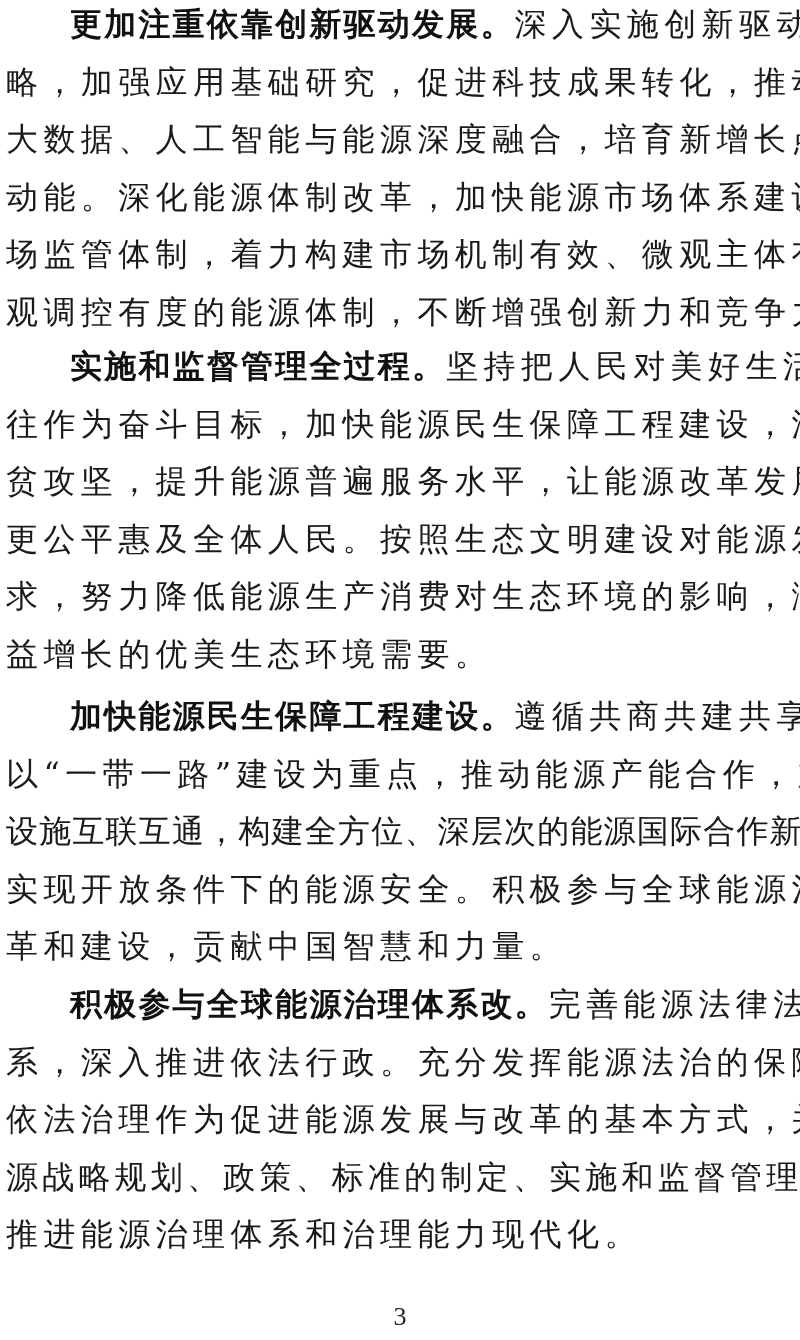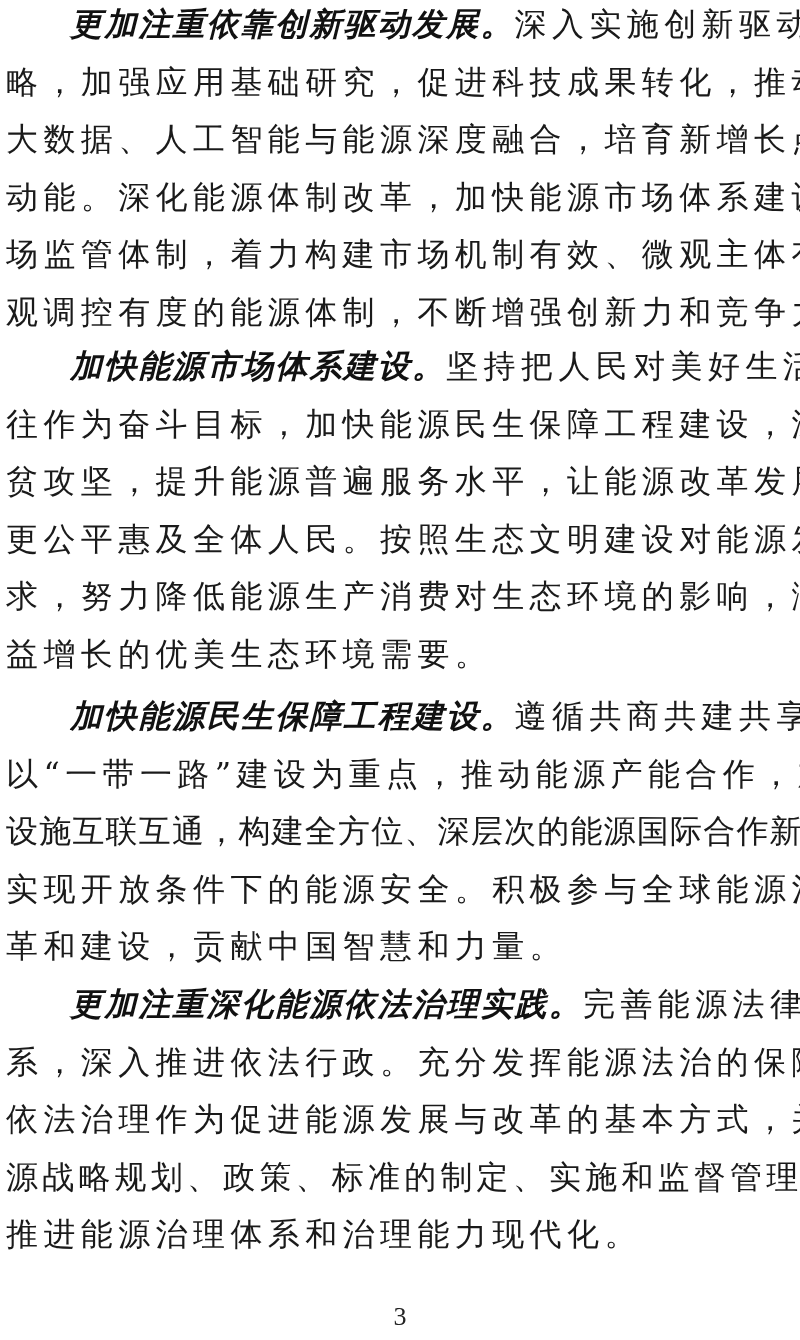--- a/index.html
+++ b/index.html
@@ -33,21 +33,20 @@
       letter-spacing: 5.4px;
       white-space: nowrap;
     }
     .line.first {
       padding-left: 64px;
     }
     .lead {
       font-weight: bold;
       letter-spacing: 2.2px;
       color: #111111;
-      font-style: italic;
     }
     .page-number {
       position: absolute;
       left: 0;
       width: 800px;
       top: 1302px;
       text-align: center;
       font-family: "Liberation Serif", "DejaVu Serif", serif;
       font-size: 26px;
       color: #222222;
@@ -61,38 +60,38 @@
   <div class="para" style="position:absolute; top:-4px; left:0;">
     <span class="line first"><span class="lead">更加注重依靠创新驱动发展。</span><span>深入实施创新驱动发展战</span></span>
     <span class="line">略，加强应用基础研究，促进科技成果转化，推动互联网、</span>
     <span class="line">大数据、人工智能与能源深度融合，培育新增长点、形成新</span>
     <span class="line">动能。深化能源体制改革，加快能源市场体系建设，完善市</span>
     <span class="line">场监管体制，着力构建市场机制有效、微观主体有活力、宏</span>
     <span class="line">观调控有度的能源体制，不断增强创新力和竞争力。</span>
   </div>
 
   <div class="para" style="position:absolute; top:338px; left:0;">
-    <span class="line first"><span class="lead">加快能源市场体系建设。</span><span>坚持把人民对美好生活的向</span></span>
+    <span class="line first"><span class="lead">实施和监督管理全过程。</span><span>坚持把人民对美好生活的向</span></span>
     <span class="line">往作为奋斗目标，加快能源民生保障工程建设，深入开展脱</span>
     <span class="line">贫攻坚，提升能源普遍服务水平，让能源改革发展成果更多</span>
     <span class="line">更公平惠及全体人民。按照生态文明建设对能源发展的新要</span>
     <span class="line">求，努力降低能源生产消费对生态环境的影响，满足人民日</span>
     <span class="line">益增长的优美生态环境需要。</span>
   </div>
 
   <div class="para" style="position:absolute; top:688px; left:0;">
     <span class="line first"><span class="lead">加快能源民生保障工程建设。</span><span>遵循共商共建共享原则，</span></span>
     <span class="line">以“一带一路”建设为重点，推动能源产能合作，加强基础</span>
     <span class="line" style="letter-spacing:1.2px;">设施互联互通，构建全方位、深层次的能源国际合作新格局，</span>
     <span class="line">实现开放条件下的能源安全。积极参与全球能源治理体系改</span>
     <span class="line">革和建设，贡献中国智慧和力量。</span>
   </div>
 
   <div class="para" style="position:absolute; top:976px; left:0;">
-    <span class="line first"><span class="lead">更加注重深化能源依法治理实践。</span><span>完善能源法律法规体</span></span>
+    <span class="line first"><span class="lead">积极参与全球能源治理体系改。</span><span>完善能源法律法规体</span></span>
     <span class="line">系，深入推进依法行政。充分发挥能源法治的保障作用，将</span>
     <span class="line">依法治理作为促进能源发展与改革的基本方式，并贯穿于能</span>
     <span class="line" style="letter-spacing:4.2px;">源战略规划、政策、标准的制定、实施和监督管理全过程，</span>
     <span class="line">推进能源治理体系和治理能力现代化。</span>
   </div>
 
 </div>
 
 <div class="page-number">3</div>
 

